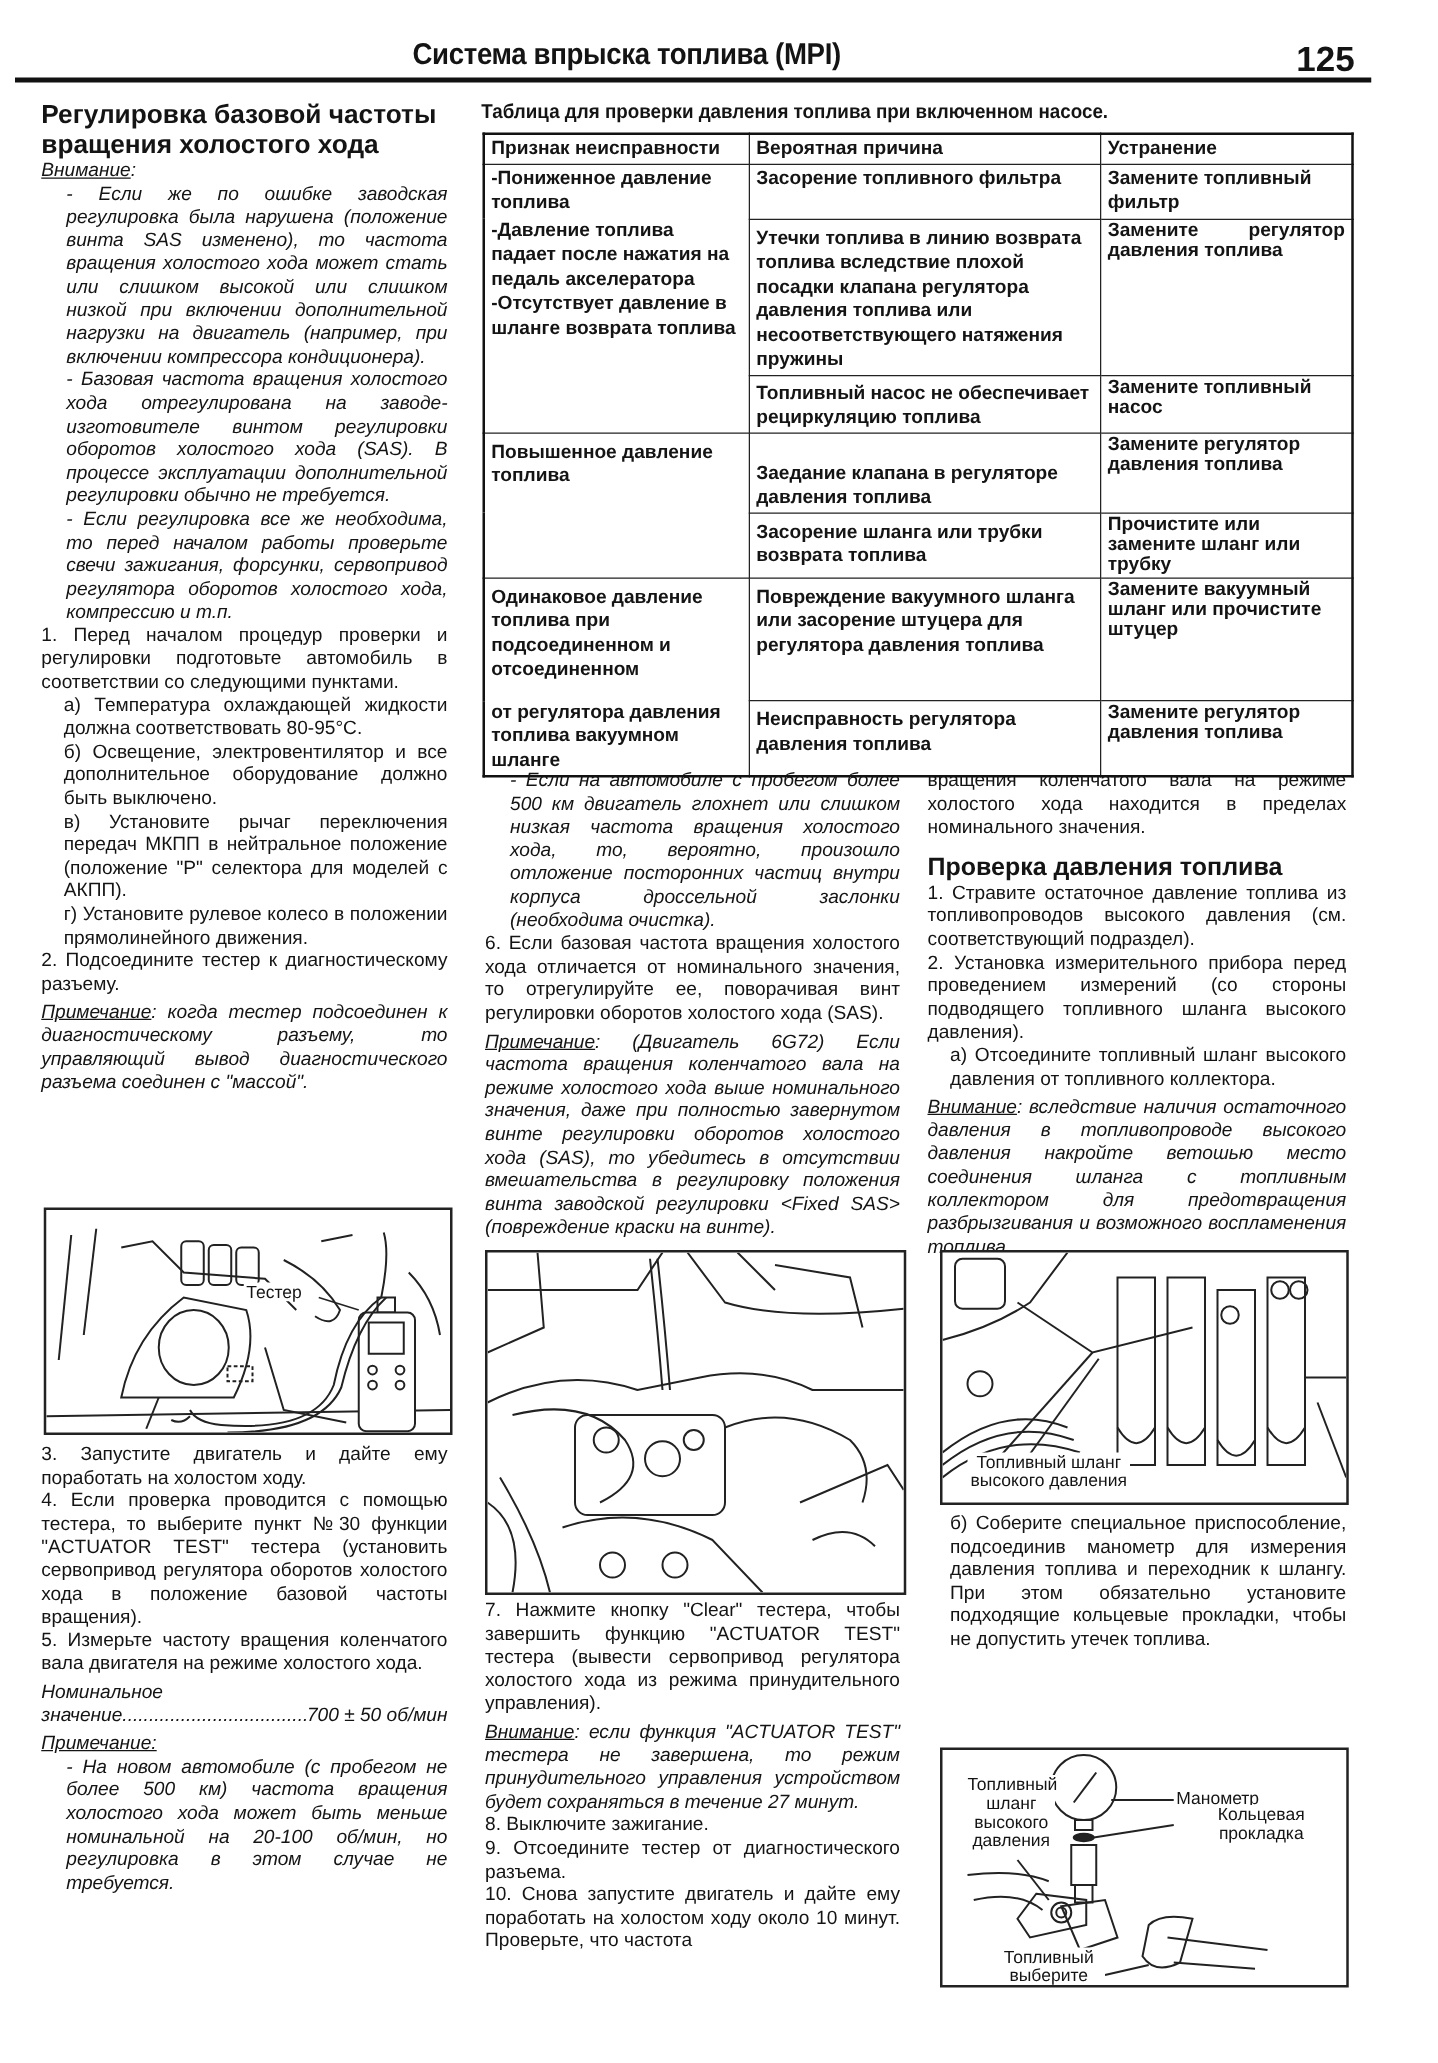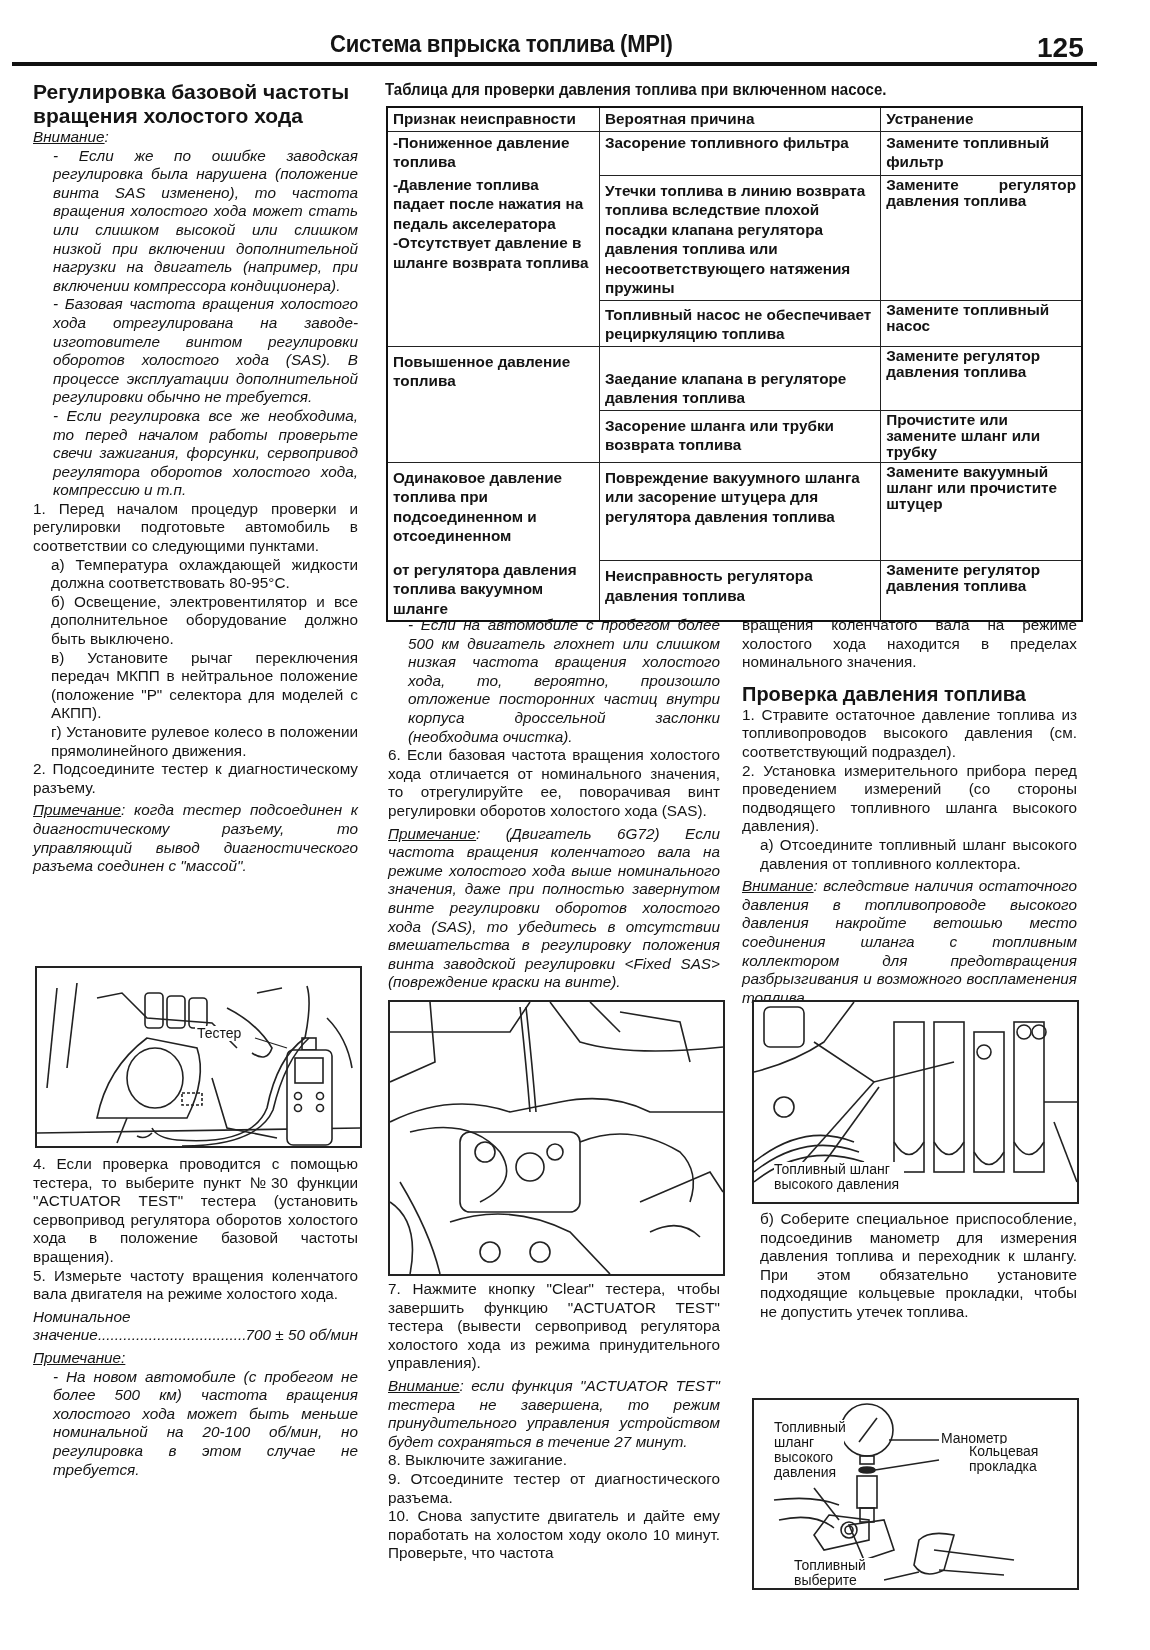--- a/index.html
+++ b/index.html
@@ -17,21 +17,21 @@
   .ind { padding-left:20px; }
   .ind2 { padding-left:18px; }
   .gap { margin-top:4px !important; }
   .table-caption { left:385px; top:81px; font-size:16px; font-weight:bold; transform:scaleX(0.94); transform-origin:left; white-space:nowrap; }
   table.ft { position:absolute; left:386px; top:106px; width:697px; border-collapse:collapse; font-size:15.3px; line-height:19.5px; }
   table.ft td, table.ft th { border:1.5px solid #222; vertical-align:top; padding:1px 5px 2px 5px; text-align:left; font-weight:bold; }
   table.ft th { border-bottom:1.5px solid #222; }
   table.ft { border:2px solid #111; }
   .fig { position:absolute; border:2px solid #222; background:#fff; overflow:hidden; }
   .fig svg { width:100%; height:100%; display:block; }
-  .fig-label { position:absolute; font-size:14px; background:#fff; line-height:15px; }
+  .fig-label { position:absolute; font-size:14px; background:#fff; line-height:15px; text-align:center; }
   .spec-row { display:flex; font-style:italic; }
   .spec-row .dots { flex:1; overflow:hidden; white-space:nowrap; }
 </style>
 </head>
 <body>
 
 <div class="abs header-title">Система впрыска топлива (MPI)</div>
 <div class="abs page-num">125</div>
 <div class="abs header-rule"></div>
 
@@ -78,20 +78,21 @@
       <rect x="145" y="125" width="20" height="12" stroke-dasharray="3 2"></rect>
       <path d="M115 165 Q108 172 100 168"></path>
       <path d="M220 25 L245 20 M290 50 Q310 70 315 100"></path>
     </g>
     <path d="M218 70 L250 80" stroke="#222" stroke-width="1.2"></path>
   </svg>
   <div class="fig-label" style="left:158px; top:58px; padding:0 2px;">Тестер</div>
 </div>
 
 <div class="col" style="left:33px; top:1155px; width:325px;">
+  <p>3. Запустите двигатель и дайте ему поработать на холостом ходу.</p>
   <p>4. Если проверка проводится с помощью тестера, то выберите пункт №30 функции "ACTUATOR TEST" тестера (установить сервопривод регулятора оборотов холостого хода в положение базовой частоты вращения).</p>
   <p>5. Измерьте частоту вращения коленчатого вала двигателя на режиме холостого хода.</p>
   <p class="it gap">Номинальное</p>
   <div class="spec-row">
     <span>значение</span>
     <span class="dots">......................................................................</span>
     <span>700 ± 50 об/мин</span>
   </div>
   <p class="it gap"><span class="ul">Примечание:</span></p>
   <p class="it ind">- На новом автомобиле (с пробегом не более 500 км) частота вращения холостого хода может быть меньше номинальной на 20-100 об/мин, но регулировка в этом случае не требуется.</p>

